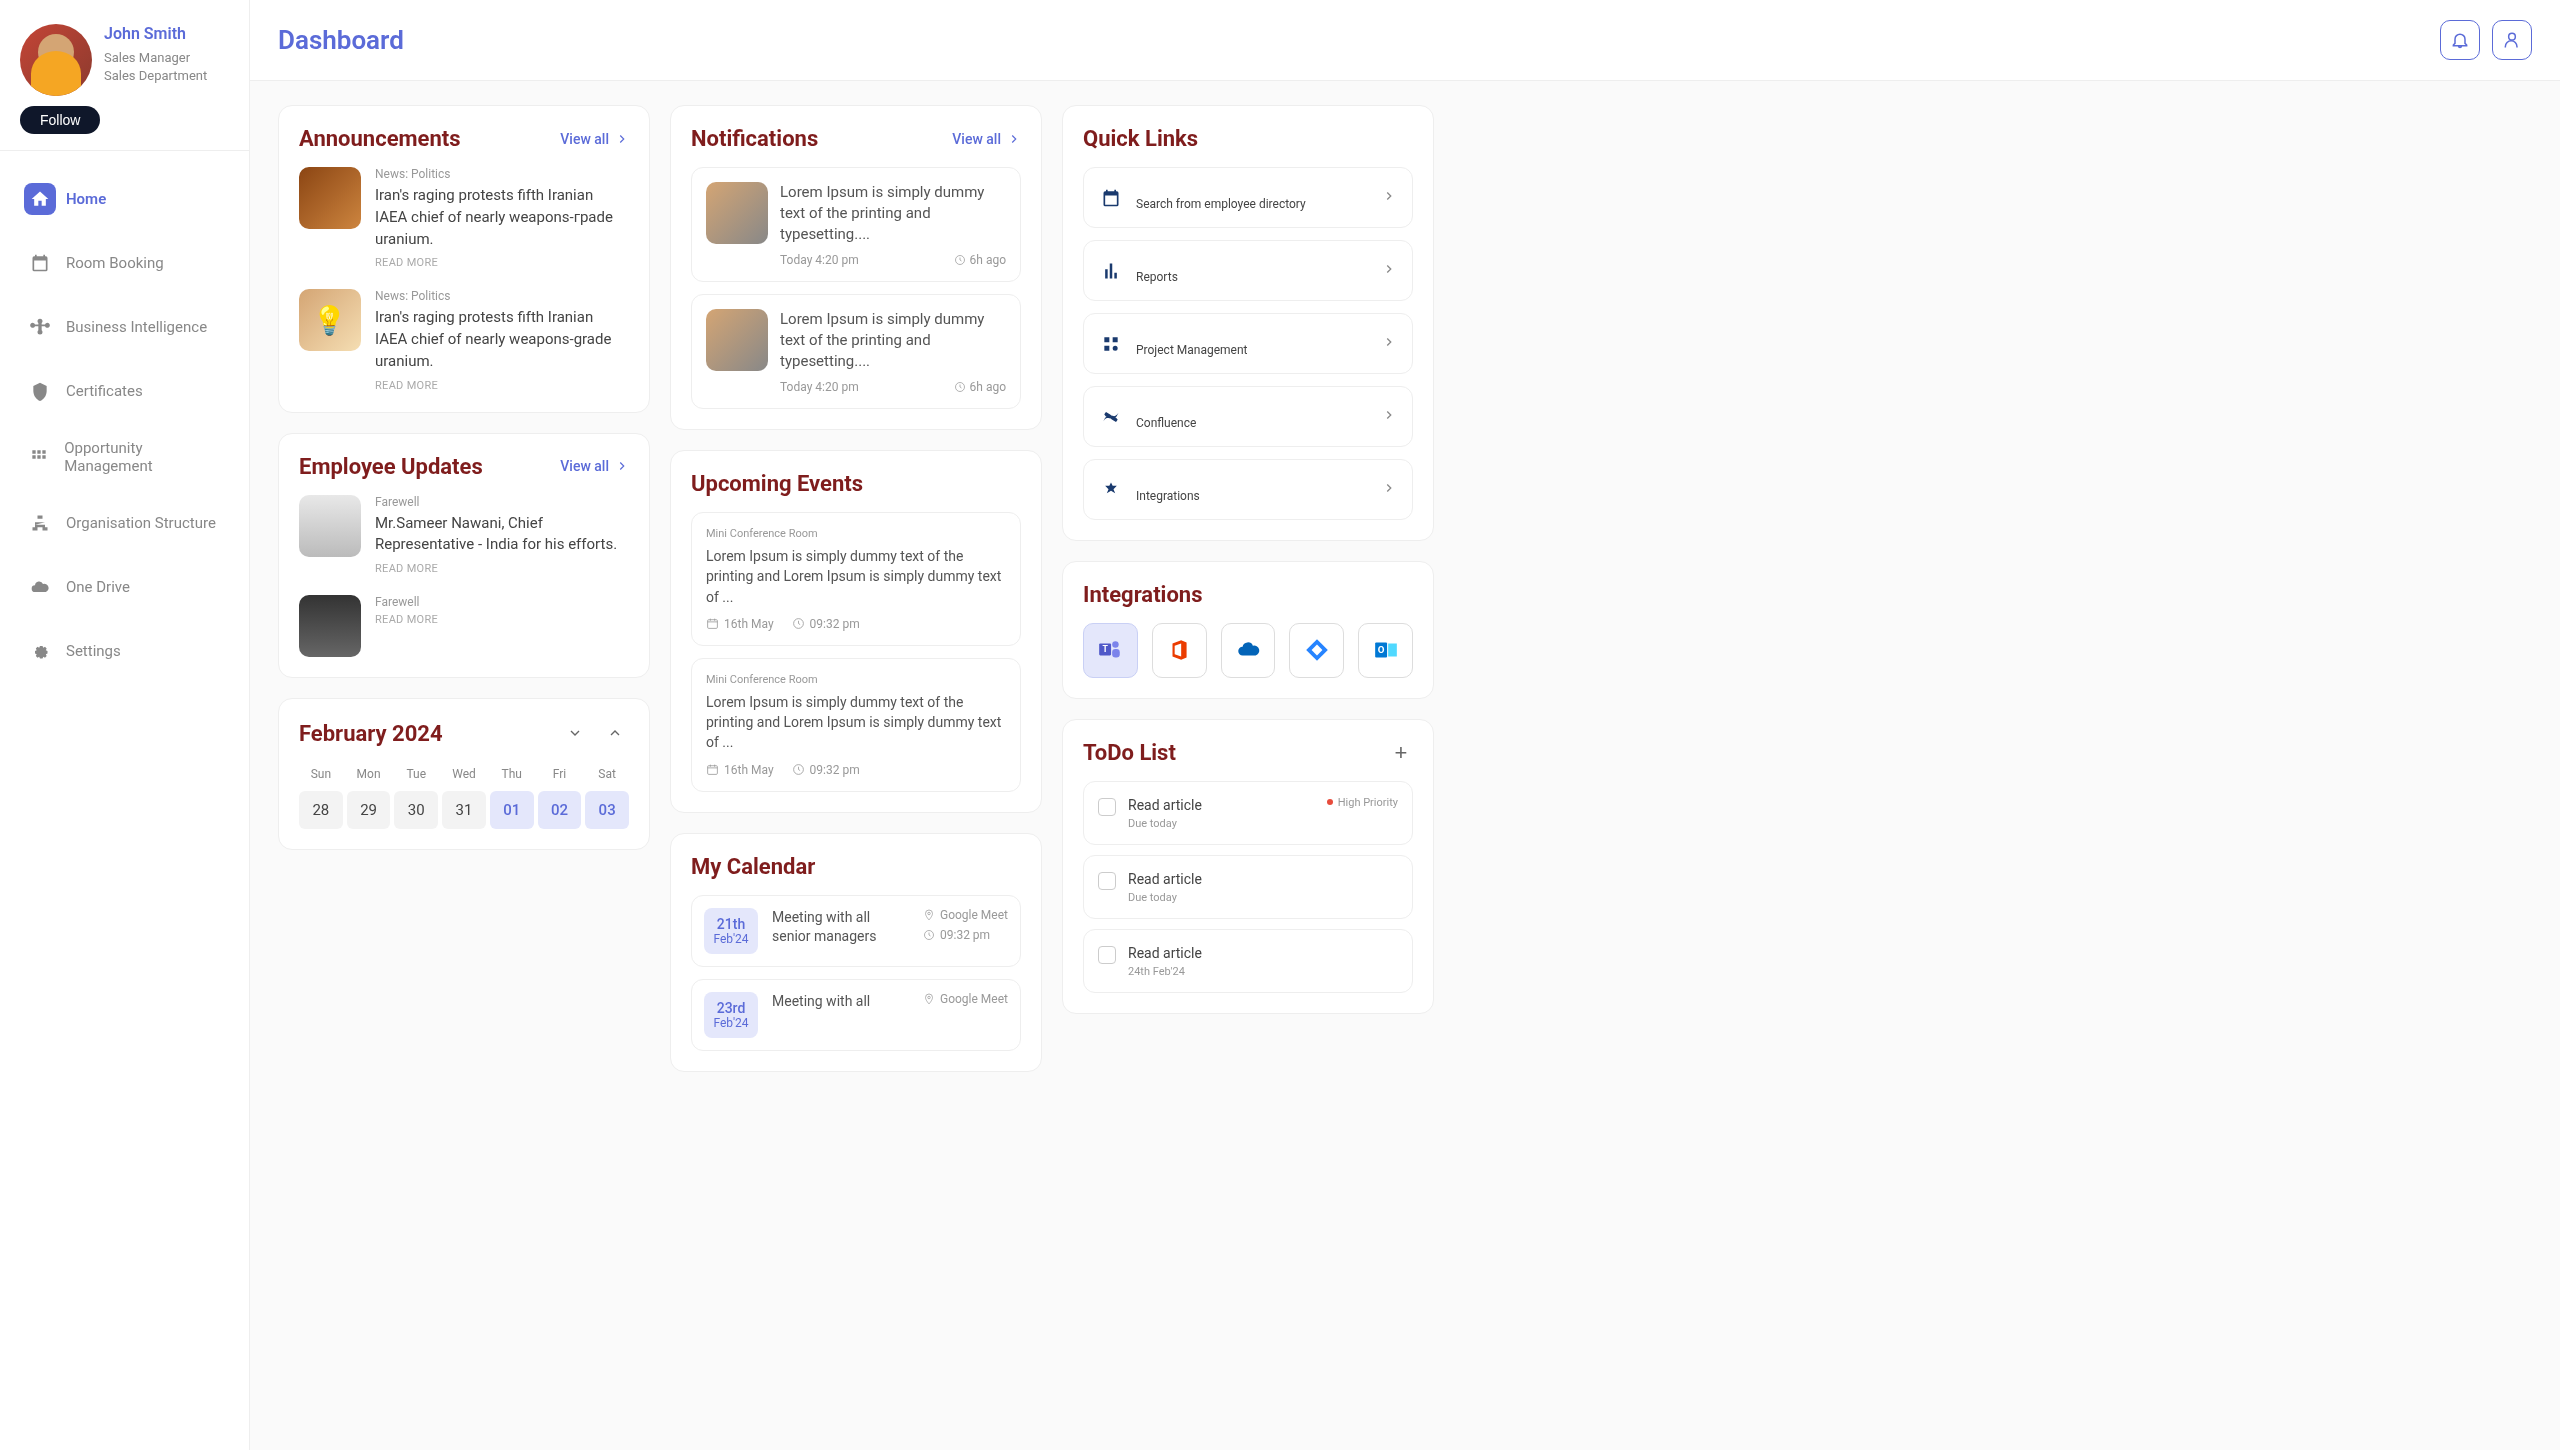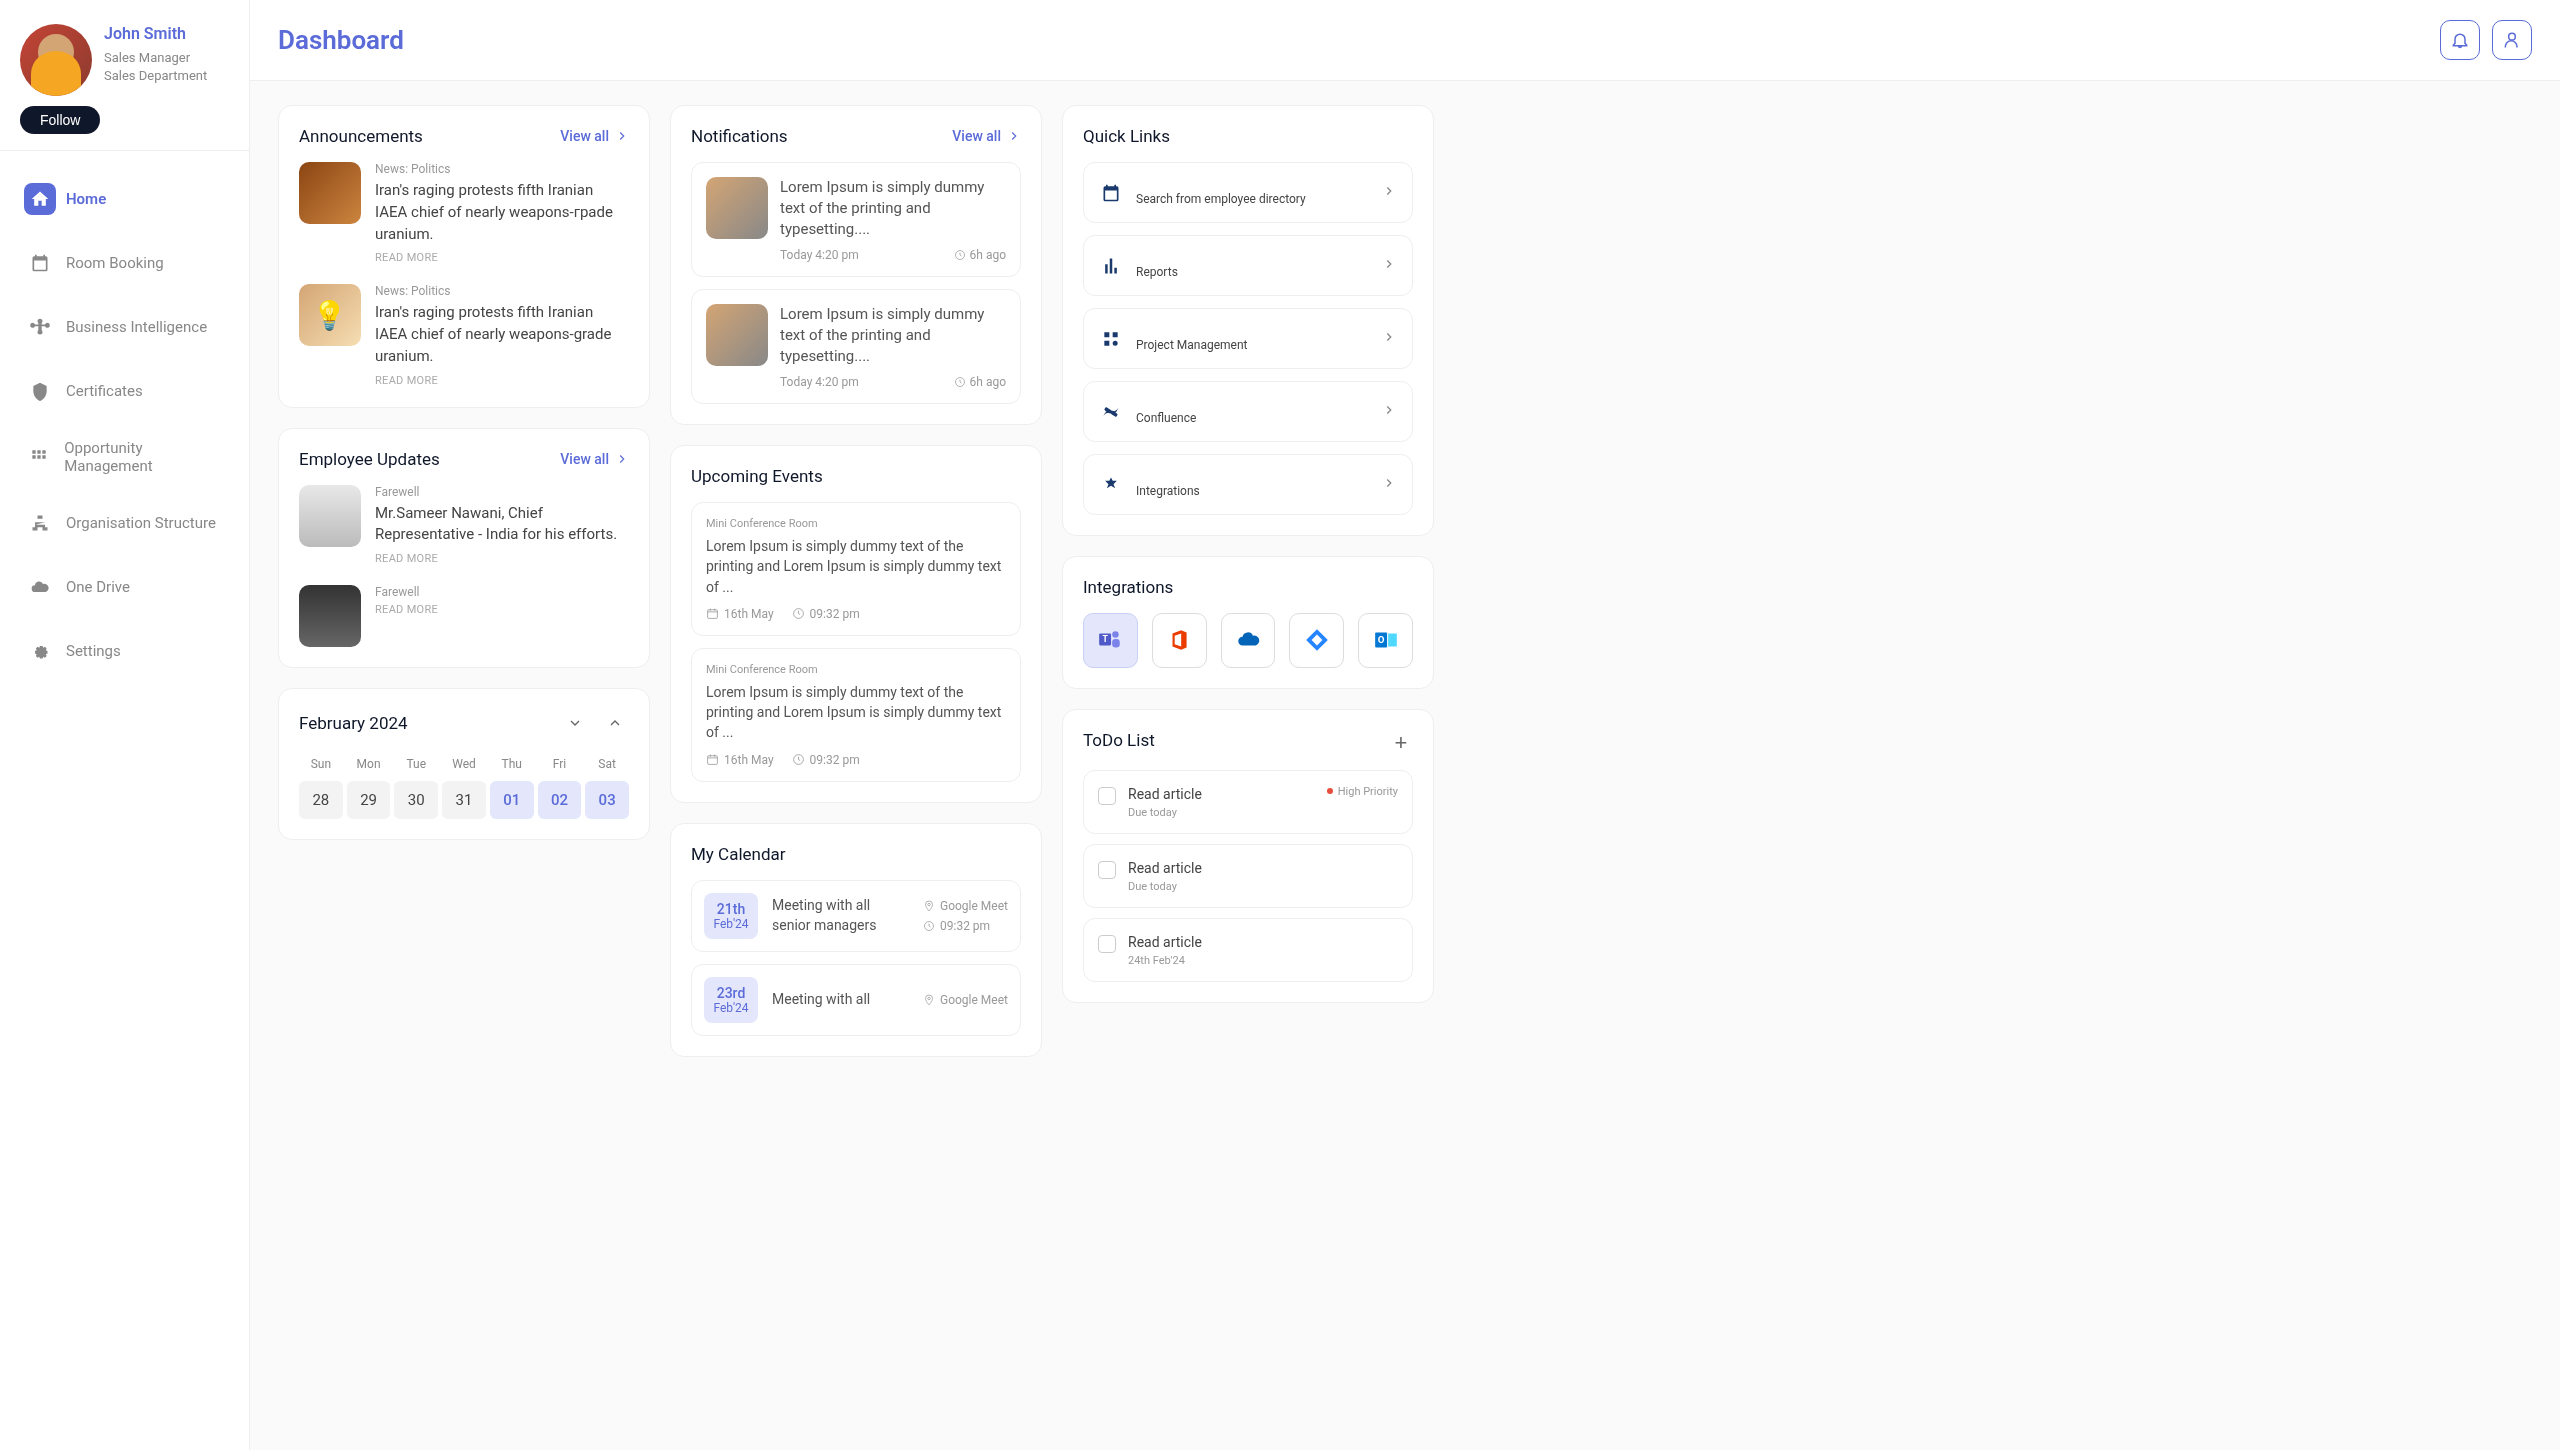--- a/index.html
+++ b/index.html
@@ -33,21 +33,21 @@
     .page-title { color: #5b6bd8; font-size: 26px; font-weight: 600; }
     .topbar-actions { display: flex; gap: 12px; }
     .icon-btn { width: 40px; height: 40px; border: 1.5px solid #5b6bd8; border-radius: 10px; background: #fff; display: flex; align-items: center; justify-content: center; cursor: pointer; color: #5b6bd8; }
     .icon-btn svg { width: 20px; height: 20px; fill: none; stroke: currentColor; stroke-width: 1.8; }
     
     .content { flex: 1; padding: 24px 28px; display: grid; grid-template-columns: 372px 372px 372px; gap: 20px; align-items: start; }
     .col { display: flex; flex-direction: column; gap: 20px; }
     
     .card { background: #fff; border: 1px solid #eee; border-radius: 14px; padding: 20px; }
     .card-header { display: flex; align-items: center; justify-content: space-between; margin-bottom: 16px; }
-    .card-title { color: #0f172a; font-size: 17px; font-weight: 400; }
+    .card-title { color: #7f1d1d; font-size: 22px; font-weight: 700; }
     .view-all { color: #5b6bd8; font-size: 14px; font-weight: 500; display: flex; align-items: center; gap: 6px; cursor: pointer; text-align: right; }
     .view-all svg { width: 14px; height: 14px; stroke: currentColor; fill: none; stroke-width: 2; }
     
     
     .ann-item { display: flex; gap: 14px; margin-bottom: 20px; }
     .ann-item:last-child { margin-bottom: 0; }
     .ann-thumb { width: 62px; height: 62px; border-radius: 10px; background: #ddd; flex-shrink: 0; }
     .ann-thumb.news1 { background: linear-gradient(135deg, #8b4513, #cd853f); }
     .ann-thumb.news2 { background: linear-gradient(135deg, #d4a574, #f5deb3); position: relative; }
     .ann-thumb.news2::after { content:'💡'; position:absolute; inset:0; display:flex; align-items:center; justify-content:center; font-size:28px; }
@@ -81,21 +81,21 @@
     .cal-header { display: flex; align-items: center; justify-content: space-between; margin-bottom: 14px; }
     .cal-nav { display: flex; gap: 12px; }
     .cal-nav-btn { width: 28px; height: 28px; background: none; border: none; cursor: pointer; color: #666; display: flex; align-items: center; justify-content: center; }
     .cal-nav-btn svg { width: 16px; height: 16px; stroke: currentColor; fill: none; stroke-width: 2; }
     .cal-grid { display: grid; grid-template-columns: repeat(7, 1fr); gap: 4px; }
     .cal-day-label { text-align: center; color: #888; font-size: 12px; padding: 6px 0; }
     .cal-day { text-align: center; padding: 10px 0; font-size: 15px; color: #444; background: #f3f3f3; border-radius: 6px; }
     .cal-day.hl { background: #e4e7fb; color: #5b6bd8; font-weight: 500; }
     
     
-    .mycal-item { display: flex; gap: 14px; padding: 12px; border: 1px solid #eee; border-radius: 12px; margin-bottom: 12px; align-items: center; }
+    .mycal-item { display: flex; gap: 14px; padding: 12px; border: 1px solid #eee; border-radius: 12px; margin-bottom: 12px; align-items: flex-start; }
     .mycal-item:last-child { margin-bottom: 0; }
     .mycal-date { width: 54px; text-align: center; background: #e4e7fb; border-radius: 8px; padding: 8px 4px; flex-shrink: 0; }
     .mycal-day { color: #5b6bd8; font-size: 14px; font-weight: 500; }
     .mycal-my { color: #5b6bd8; font-size: 12px; }
     .mycal-title { flex: 1; color: #555; font-size: 14px; line-height: 1.4; }
     .mycal-meta { display:flex; flex-direction:column; gap:6px; font-size: 12px; color: #999; align-items: flex-start; }
     .mycal-meta span { display: flex; align-items: center; gap: 5px; }
     .mycal-meta svg { width: 12px; height: 12px; stroke: currentColor; fill: none; stroke-width: 1.5; }
     
     

